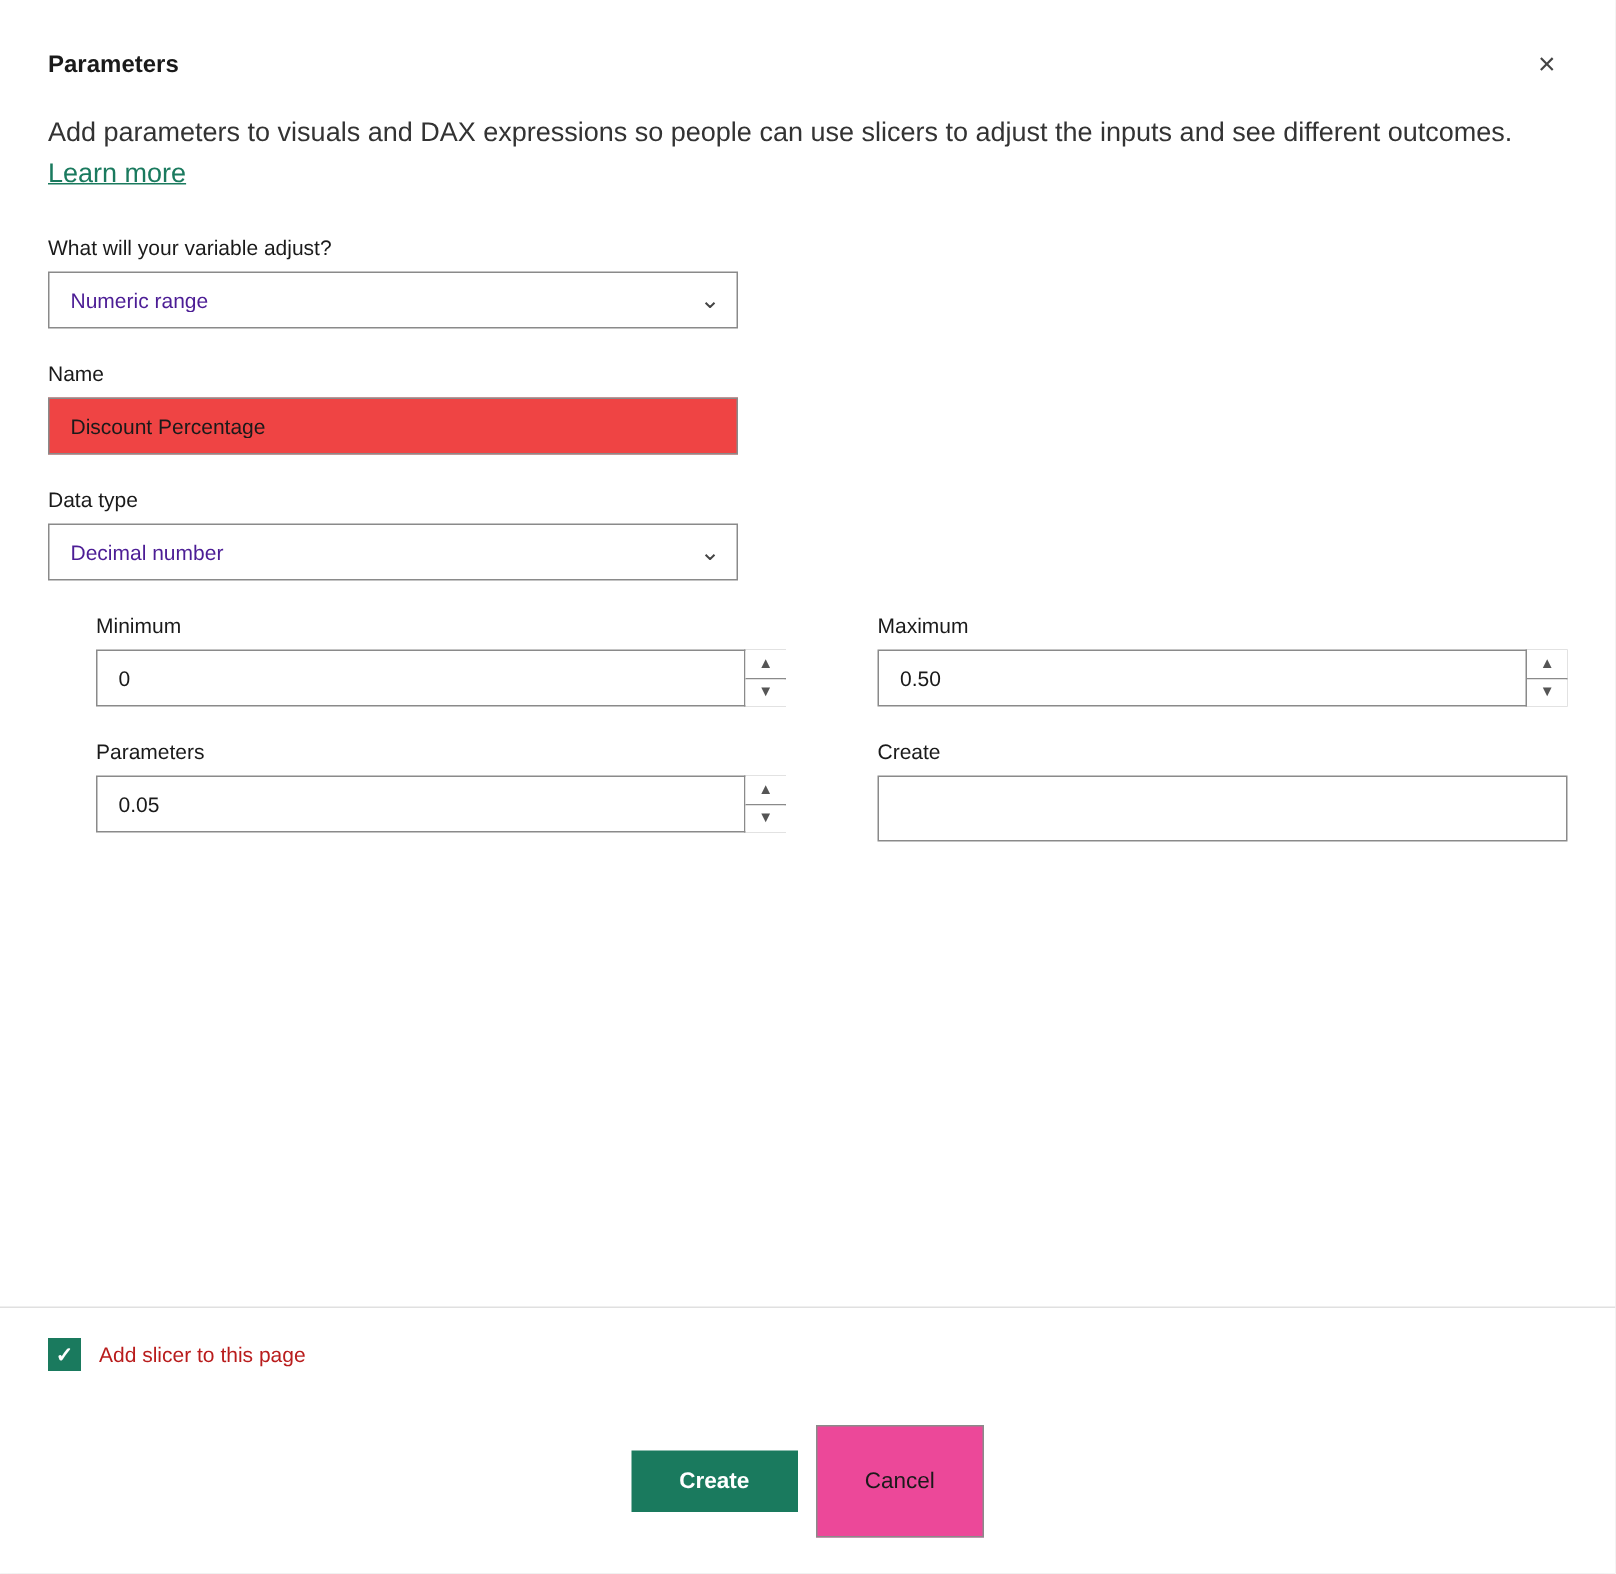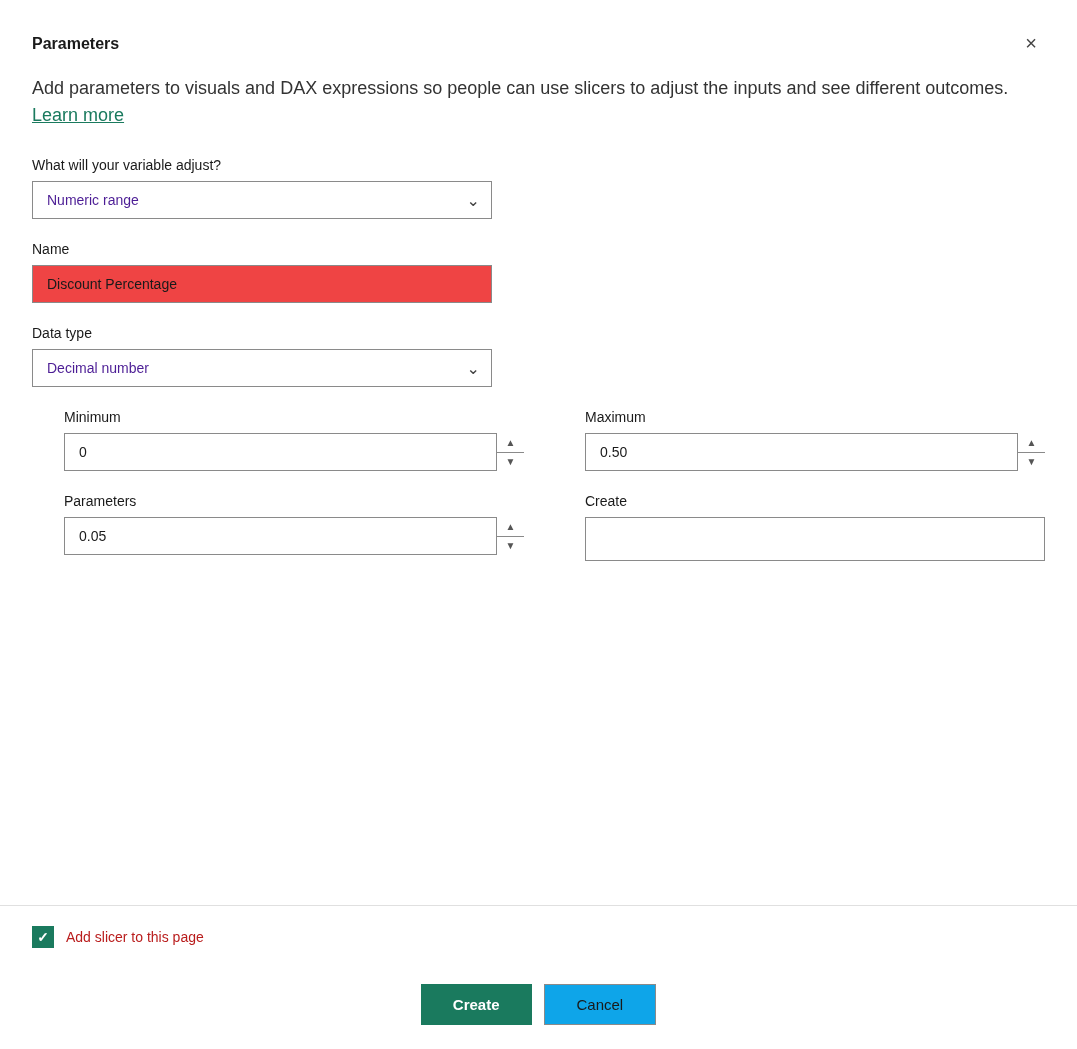--- a/index.html
+++ b/index.html
@@ -241,24 +241,24 @@
       color: #ffffff;
       border: none;
       padding: 12px 32px;
       font-size: 15px;
       font-weight: 600;
       cursor: pointer;
       min-width: 100px;
     }
 
     .btn-cancel {
-      background: #0ea5e9;
-      color: #1a1a1a;
-      border: 1px solid #8a8a8a;
-      padding: 11px 32px;
+      background: #ec4899;
+      color: #1a1a1a;
+      border: 1px solid #8a8a8a;
+      padding: 28px 32px;
       font-size: 15px;
       font-weight: 400;
       cursor: pointer;
       min-width: 100px;
     }
 
     .spacer {
       flex: 1;
     }
   </style>

